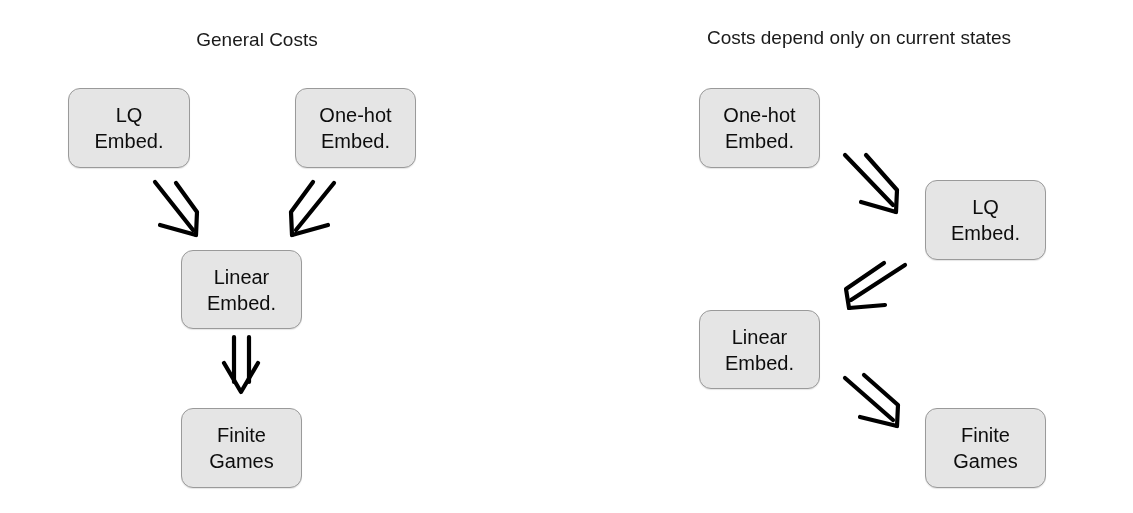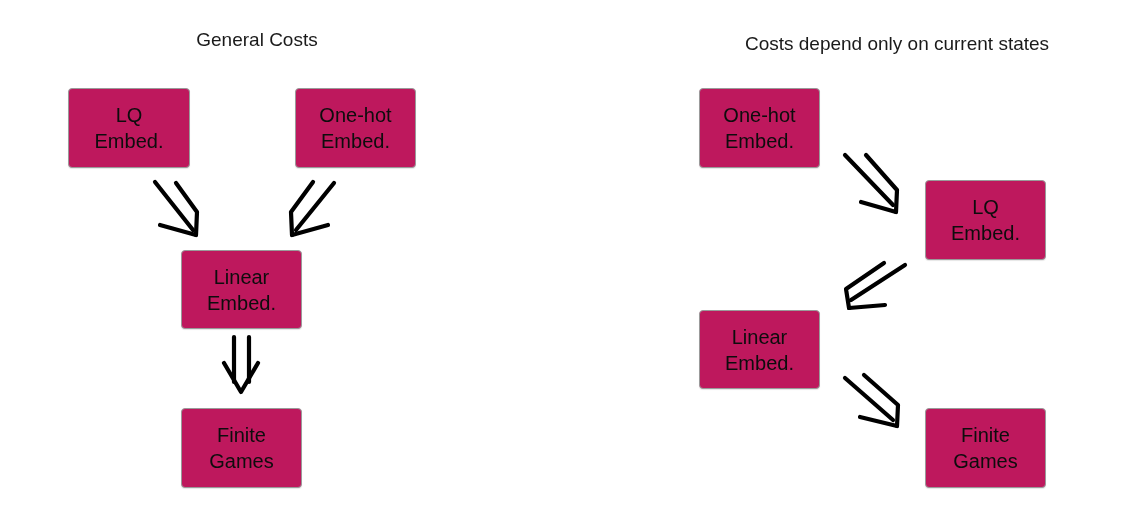--- a/index.html
+++ b/index.html
@@ -27,23 +27,23 @@
     font-size: 19px;
     line-height: 22px;
     color: #1a1a1a;
     text-align: center;
     white-space: nowrap;
     transform: translateX(-50%);
   }
   .node {
     position: absolute;
     box-sizing: border-box;
-    background: #be185d;
+    background: #e5e5e5;
     border: 1.6px solid #9a9a9a;
-    border-radius: 4px;
+    border-radius: 12px;
     display: flex;
     flex-direction: column;
     align-items: center;
     justify-content: center;
     font-family: "Liberation Sans", sans-serif;
     font-size: 20px;
     line-height: 26px;
     color: #0d0d0d;
     text-align: center;
     box-shadow: 0 1px 1px rgba(0,0,0,0.10);
@@ -84,21 +84,21 @@
   <div class="node" style="left:181px; top:250px; width:121px; height:79px;">
     <span class="line">Linear</span>
     <span class="line">Embed.</span>
   </div>
 
   <div class="node" style="left:181px; top:408px; width:121px; height:80px;">
     <span class="line">Finite</span>
     <span class="line">Games</span>
   </div>
 
-  <div class="panel-title" style="left:859px; top:33px;margin-left:38px;">Costs depend only on current states</div>
+  <div class="panel-title" style="left:859px; top:27px;">Costs depend only on current states</div>
 
   <div class="node" style="left:699px; top:88px; width:121px; height:80px;">
     <span class="line">One-hot</span>
     <span class="line">Embed.</span>
   </div>
 
   <div class="node" style="left:925px; top:180px; width:121px; height:80px;">
     <span class="line">LQ</span>
     <span class="line">Embed.</span>
   </div>

